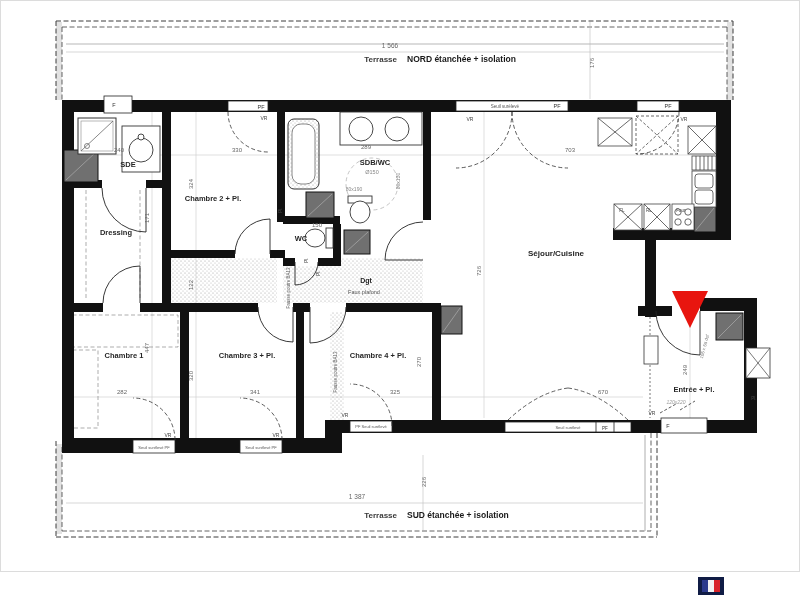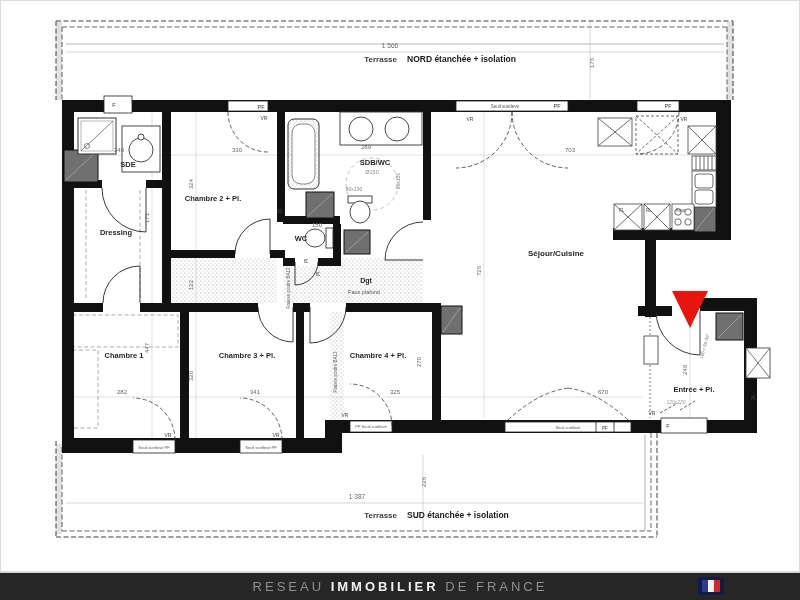--- a/index.html
+++ b/index.html
@@ -285,23 +285,20 @@
         <text x="649" y="212" fill="#444" font-size="4.5" text-anchor="middle">RL</text>
         <text x="290" y="288" fill="#666" font-size="4.5" text-anchor="middle" transform="rotate(-90 290 288)">Fausse poutre BA13</text>
         <text x="337" y="372" fill="#666" font-size="4.5" text-anchor="middle" transform="rotate(-90 337 372)">Fausse poutre BA13</text>
         <text x="282" y="210" fill="#444" font-size="4.5" text-anchor="middle" transform="rotate(-90 282 210)">Pl.</text>
         <text x="308" y="260" fill="#444" font-size="4.5" text-anchor="middle" transform="rotate(-90 308 260)">Pl.</text>
         <text x="320" y="273" fill="#444" font-size="4.5" text-anchor="middle" transform="rotate(-90 320 273)">Pl.</text>
         <text x="754" y="400" fill="#444" font-size="4.5" text-anchor="middle">Pl.</text>
       </g>
 </svg>
 
-<div id="footer">
-  <div class="brand"><span>RESEAU </span><b>IMMOBILIER</b><span> DE FRANCE</span></div>
-</div>
 <svg id="flag" width="26" height="18" viewBox="0 0 26 18">
   <rect x="0" y="0" width="26" height="18" fill="#101c45"></rect>
   <rect x="4" y="3" width="6" height="12" fill="#2b3a8c"></rect>
   <rect x="10" y="3" width="6" height="12" fill="#f2f2f2"></rect>
   <rect x="16" y="3" width="6" height="12" fill="#d8232a"></rect>
 </svg>
 
 </div>
 
 </body></html>

